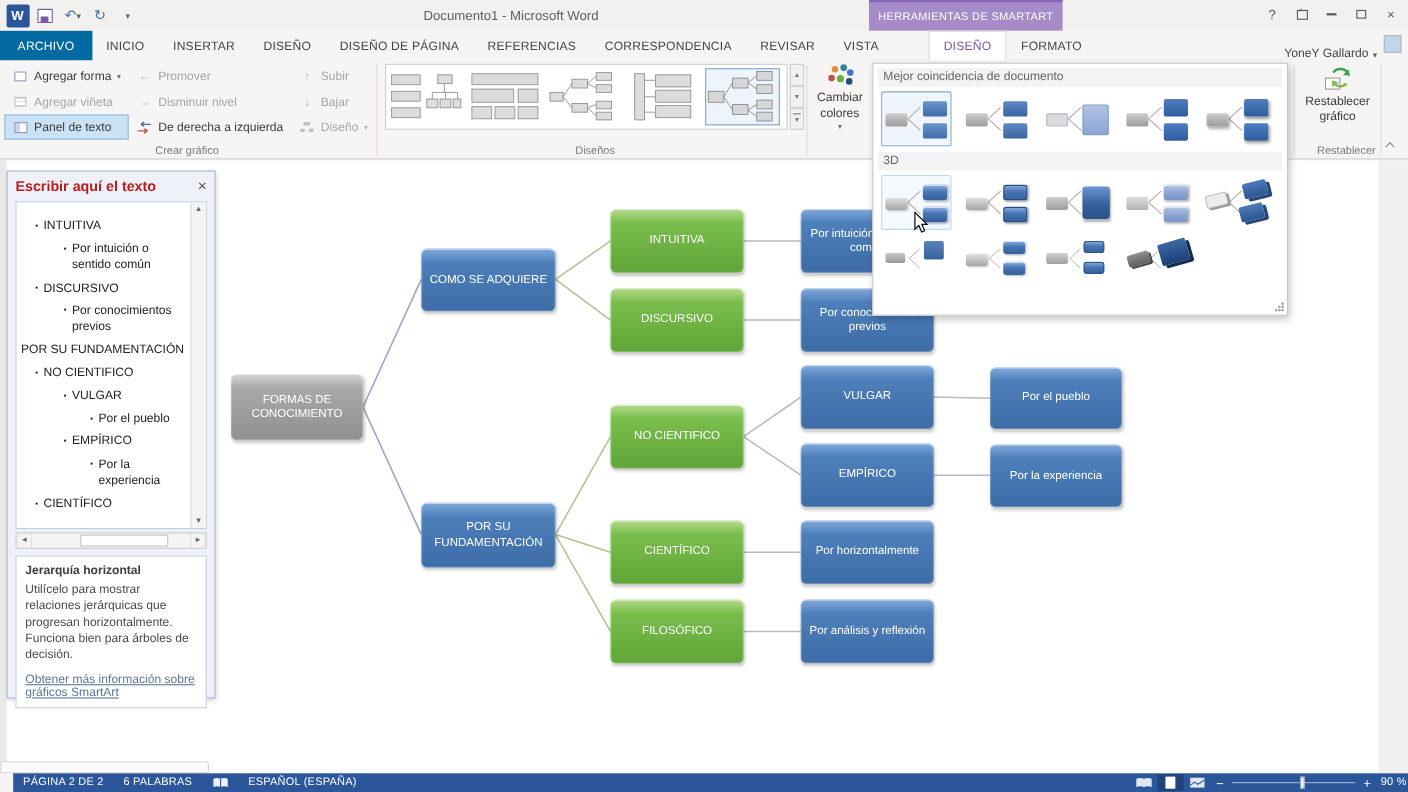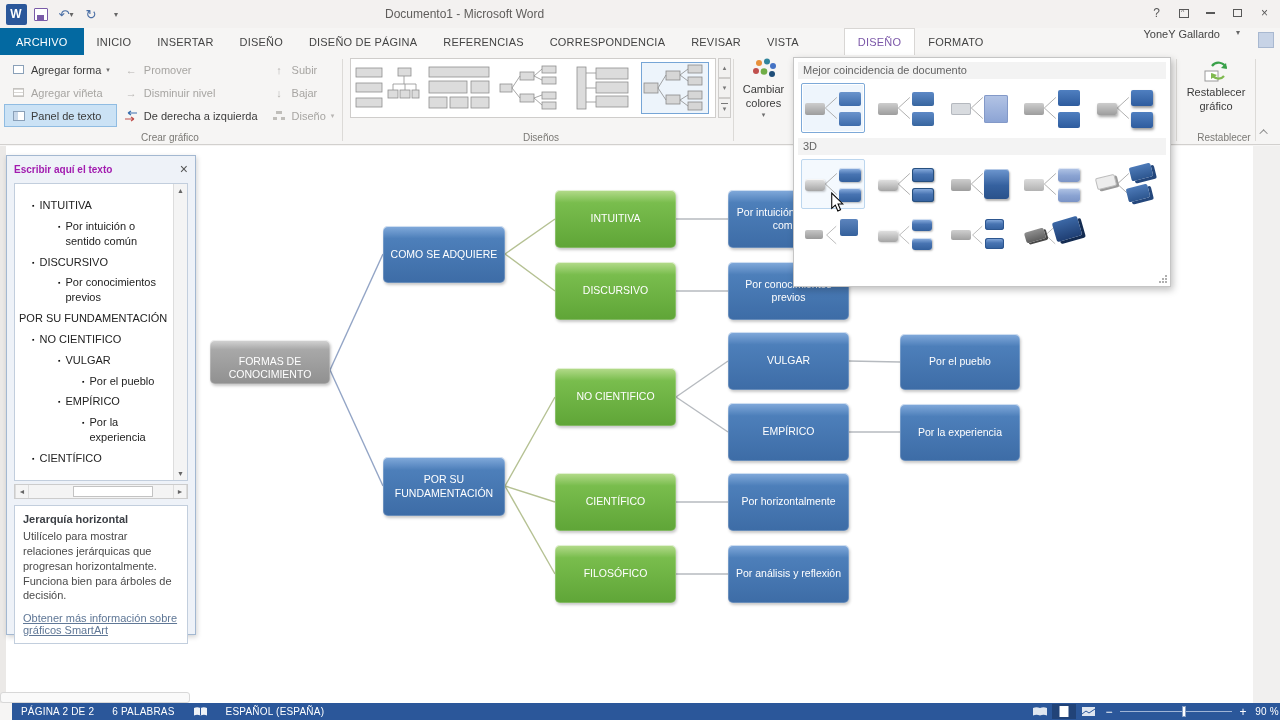--- a/index.html
+++ b/index.html
@@ -24,21 +24,21 @@
 .ic-ribopt{width:10px;height:9px;border:1.2px solid #585858;position:relative}
 .ic-ribopt:after{content:"^";position:absolute;left:1.5px;top:-2px;font-size:7px;color:#585858}
 
 
 #tabbar{position:absolute;left:0;top:28px;width:1280px;height:27px;background:#f6f5f4;display:flex}
 #tabs{display:flex;height:27px}
 .tab{padding:0 13px;display:flex;align-items:center;font-size:11px;color:#444;letter-spacing:.2px;white-space:nowrap}
 .tab.file{background:#0369a1;color:#fff;padding:0 16px}
 .tab.ctx1{margin-left:32px}
 .tab.act{background:#fff;color:#7b57a8;border:1px solid #d8d6d4;border-bottom:none}
-#user-box{position:absolute;right:40px;top:28px;height:27px;display:flex;align-items:flex-start;font-size:11px;color:#444;gap:16px}
+#user-box{position:absolute;right:28px;top:28px;height:27px;display:flex;align-items:flex-end;font-size:11px;color:#444;gap:4px}
 #user-avatar{position:absolute;right:6px;top:32px;width:16px;height:16px;background:#c7d3e6;border:1px solid #a8b8d0}
 
 
 #ribbon{position:absolute;left:0;top:55px;width:1280px;height:90px;background:#f6f5f4;border-bottom:1px solid #d2d0ce}
 .vsep{position:absolute;top:4px;height:82px;width:1px;background:#dcdad7}
 .glabel{position:absolute;bottom:1px;font-size:10px;color:#7a7874;text-align:center}
 #g-create{position:absolute;left:4px;top:3px;display:flex}
 .rcol{display:flex;flex-direction:column}
 .rbtn{height:23px;display:flex;align-items:center;gap:5px;padding:0 6px;font-size:11px;color:#3b3b3b;white-space:nowrap;border:1px solid transparent}
 .rbtn.dis{color:#a7a5a2}
@@ -78,21 +78,21 @@
 #edge-svg{position:absolute;inset:0;width:1280px;height:720px}
 .node{position:absolute;border-radius:5px;display:flex;align-items:center;justify-content:center;padding:3px 7px;color:#fff;font-size:10.5px;line-height:1.25;text-align:center;pointer-events:auto;
 box-shadow:inset 0 1px 0 rgba(255,255,255,.5),inset 0 0 0 1px rgba(255,255,255,.22),1px 2px 3px rgba(0,0,0,.22)}
 .node.blue{background:linear-gradient(180deg,#83abdc 0%,#4d7fba 22%,#3d6ca6 100%)}
 .node.green{background:linear-gradient(180deg,#b6dc8d 0%,#79bd4d 22%,#5fa537 100%)}
 .node.gray{background:linear-gradient(180deg,#d5d5d5 0%,#a8a8a8 22%,#909090 100%)}
 
 
 #textpane{position:absolute;left:6px;top:155px;width:190px;height:480px;z-index:20;background:#eef2f8;border:1px solid #a3b8d1;box-shadow:1px 2px 5px rgba(0,0,0,.18)}
 #tp-header{height:26px;display:flex;align-items:center;justify-content:space-between;padding:0 7px}
-#tp-title{color:#a21caf;font-weight:bold;font-size:10px}
+#tp-title{color:#b91c1c;font-weight:bold;font-size:13px}
 #tp-close{color:#555;font-size:14px;line-height:1}
 #tp-listwrap{margin:1px 7px 0;background:#fff;border:1px solid #c2cedd;height:298px;position:relative;overflow:hidden}
 #tp-list{padding:8px 18px 4px 4px}
 .tpi{display:flex;gap:5px;margin:6px 0;font-size:11px;line-height:1.35;color:#222}
 .tpi.lvl0{padding-left:0}.tpi.lvl1{padding-left:13px}.tpi.lvl2{padding-left:39px}.tpi.lvl3{padding-left:63px}
 .tpb{font-size:7px;margin-top:3px;color:#111}
 #tp-vscroll{position:absolute;right:0;top:0;bottom:0;width:14px;background:#f4f4f4;border-left:1px solid #ddd;display:flex;flex-direction:column;justify-content:space-between;align-items:center}
 .sarrow{font-size:7px;color:#666;padding:3px 0}
 #tp-hscroll{margin:3px 7px 0;height:15px;background:#f4f4f4;border:1px solid #ccc;position:relative;display:flex;justify-content:space-between}
 .harrow{width:14px;height:100%;display:flex;align-items:center;justify-content:center;font-size:7px;color:#666;border-left:1px solid #ddd;border-right:1px solid #ddd}
@@ -181,20 +181,21 @@
           <span class="qcaret">▾</span>
         </div>
       <div class="qbtn">
           <span>↻</span>
         </div>
       <div class="qbtn">
           <span class="qcaret">▾</span>
         </div>
     </div>
     <div id="title-text">Documento1 - Microsoft Word</div>
+    <div id="ctx-band">HERRAMIENTAS DE SMARTART</div>
     <div class="winbtns">
       <div class="winbtn">?</div>
       <div class="winbtn">
           <span class="ic-ribopt"></span>
         </div>
       <div class="winbtn">
           <span class="ic-min"></span>
         </div>
       <div class="winbtn">
           <span class="ic-rest"></span>
@@ -409,21 +410,21 @@
         <line x1="676" y1="219" x2="728" y2="219" stroke="#b6babf" stroke-width="1.4"></line>
         <line x1="676" y1="291" x2="728" y2="291" stroke="#b6babf" stroke-width="1.4"></line>
         <line x1="676" y1="397" x2="728" y2="361" stroke="#b6babf" stroke-width="1.4"></line>
         <line x1="676" y1="397" x2="728" y2="432" stroke="#b6babf" stroke-width="1.4"></line>
         <line x1="676" y1="502" x2="728" y2="502" stroke="#b6babf" stroke-width="1.4"></line>
         <line x1="676" y1="574" x2="728" y2="574" stroke="#b6babf" stroke-width="1.4"></line>
         <line x1="849" y1="361" x2="900" y2="362" stroke="#b6babf" stroke-width="1.4"></line>
         <line x1="849" y1="432" x2="900" y2="432" stroke="#b6babf" stroke-width="1.4"></line>
       </svg>
     <div id="nodes">
-        <div class="node gray" style="left: 210px; top: 340px; width: 120px; height: 44px; align-items: flex-end;">
+        <div class="node gray" style="left: 210px; top: 340px; width: 120px; height: 60px;">
           <div class="nlabel">FORMAS DE CONOCIMIENTO</div>
         </div>
         <div class="node blue" style="left: 383px; top: 226px; width: 122px; height: 57px;">
           <div class="nlabel">COMO SE ADQUIERE</div>
         </div>
         <div class="node blue" style="left: 383px; top: 457px; width: 122px; height: 59px;">
           <div class="nlabel">POR SU FUNDAMENTACIÓN</div>
         </div>
         <div class="node green" style="left: 555px; top: 190px; width: 121px; height: 58px;">
           <div class="nlabel">INTUITIVA</div>

